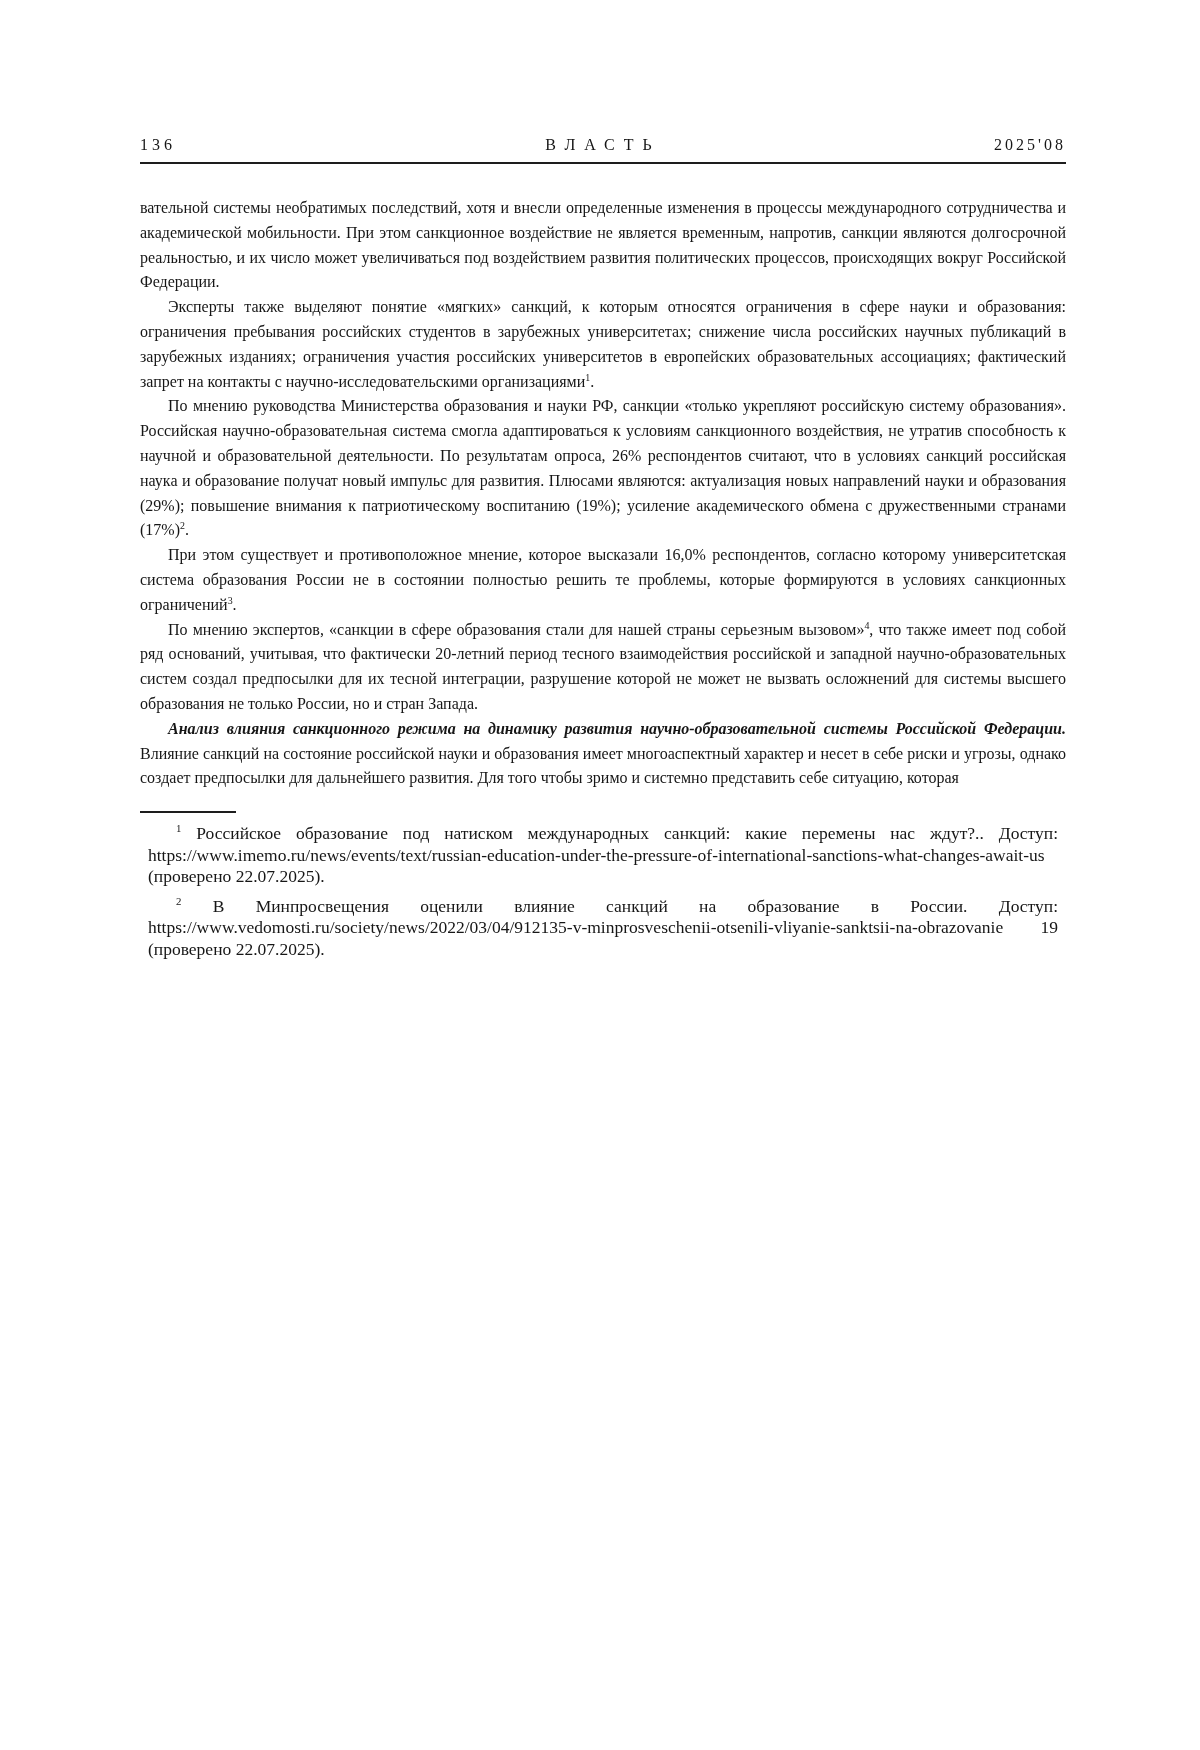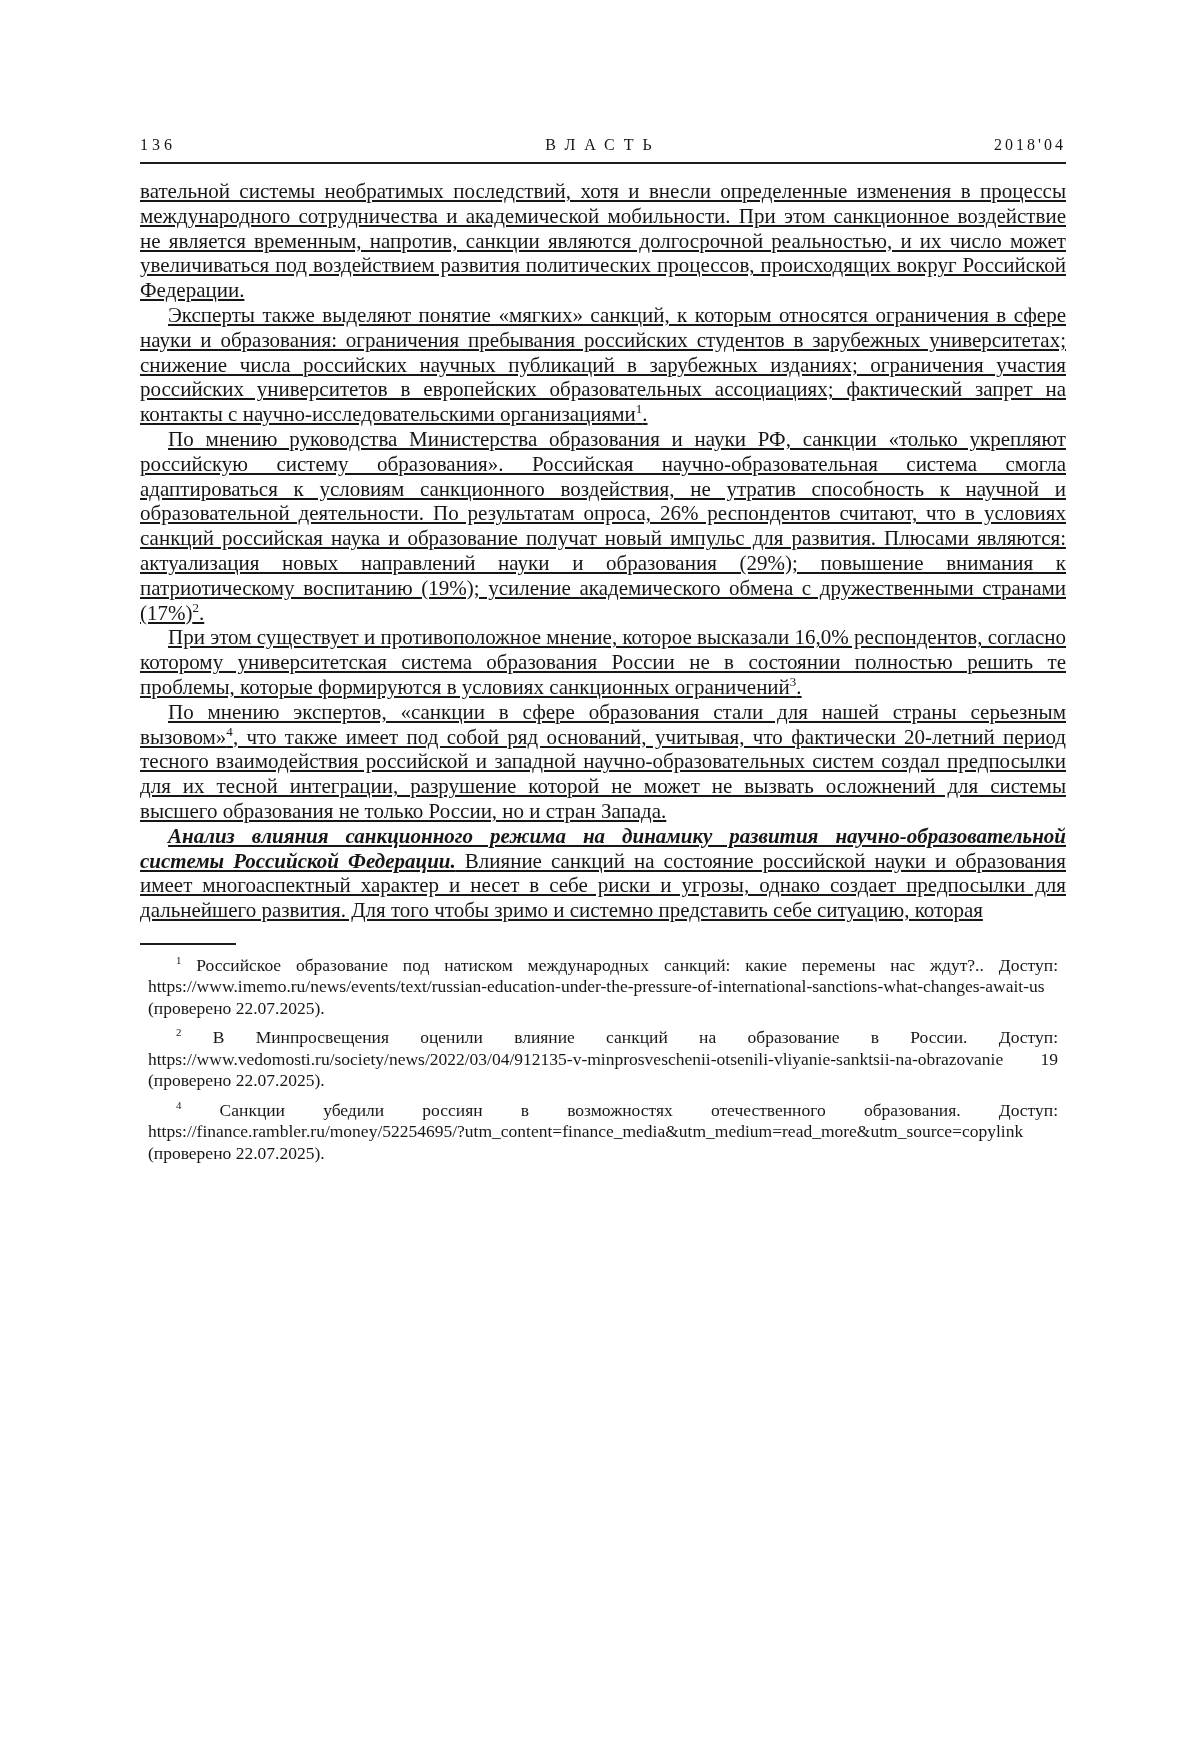--- a/index.html
+++ b/index.html
@@ -26,25 +26,24 @@
   }
   .page-num  { justify-self: start; letter-spacing: 4px; }
   .journal   { justify-self: center; letter-spacing: 9px; margin-top: 32px; }
   .issue     { justify-self: end; letter-spacing: 3px; }
   .header-rule {
     border: none;
     border-top: 2px solid #1d1d1d;
     margin: 8px 0 0 0;
   }
   .body-text {
-    margin-top: 15px;
-    font-size: 21px;
+    margin-top: 32px;
+    font-size: 16px;
     line-height: 24.8px;
     text-align: justify;
-    text-decoration: underline;
   }
   .para {
     margin: 0;
     text-indent: 0;
   }
   .para.indent { text-indent: 28px; }
   .bolditalic { font-weight: bold; font-style: italic; }
   sup.fnref, sup.fnnum {
     font-size: 62%;
     line-height: 0;
@@ -67,35 +66,34 @@
   }
 </style>
 </head>
 <body>
 
 <div class="page">
 
   <header class="page-header">
     <span class="page-num">136</span>
     <span class="journal">ВЛАСТЬ</span>
-    <span class="issue">2018'04</span>
+    <span class="issue">2025'08</span>
   </header>
 
   <hr class="header-rule">
 
   <main class="body-text" id="body-paragraphs">
       <p class="para"><span>вательной системы необратимых последствий, хотя и внесли определенные изменения в процессы международного сотрудничества и академической мобильности. При этом санкционное воздействие не является временным, напротив, санкции являются долгосрочной реальностью, и их число может увеличиваться под воздействием развития политических процессов, происходящих вокруг Российской Федерации.</span></p>
       <p class="para indent"><span>Эксперты также выделяют понятие «мягких» санкций, к которым относятся ограничения в сфере науки и образования: ограничения пребывания российских студентов в зарубежных университетах; снижение числа российских научных публикаций в зарубежных изданиях; ограничения участия российских университетов в европейских образовательных ассоциациях; фактический запрет на контакты с научно-исследовательскими организациями</span><sup class="fnref">1</sup><span>.</span></p>
       <p class="para indent"><span>По мнению руководства Министерства образования и науки РФ, санкции «только укрепляют российскую систему образования». Российская научно-образовательная система смогла адаптироваться к условиям санкционного воздействия, не утратив способность к научной и образовательной деятельности. По результатам опроса, 26% респондентов считают, что в условиях санкций российская наука и образование получат новый импульс для развития. Плюсами являются: актуализация новых направлений науки и образования (29%); повышение внимания к патриотическому воспитанию (19%); усиление академического обмена с дружественными странами (17%)</span><sup class="fnref">2</sup><span>.</span></p>
       <p class="para indent"><span>При этом существует и противоположное мнение, которое высказали 16,0% респондентов, согласно которому университетская система образования России не в состоянии полностью решить те проблемы, которые формируются в условиях санкционных ограничений</span><sup class="fnref">3</sup><span>.</span></p>
       <p class="para indent"><span>По мнению экспертов, «санкции в сфере образования стали для нашей страны серьезным вызовом»</span><sup class="fnref">4</sup><span>, что также имеет под собой ряд оснований, учитывая, что фактически 20-летний период тесного взаимодействия российской и западной научно-образовательных систем создал предпосылки для их тесной интеграции, разрушение которой не может не вызвать осложнений для системы высшего образования не только России, но и стран Запада.</span></p>
       <p class="para indent"><span class="bolditalic">Анализ влияния санкционного режима на динамику развития научно-образовательной системы Российской Федерации.</span><span> Влияние санкций на состояние российской науки и образования имеет многоаспектный характер и несет в себе риски и угрозы, однако создает предпосылки для дальнейшего развития. Для того чтобы зримо и системно представить себе ситуацию, которая</span></p>
     </main>
 
   <hr class="footnote-rule">
 
   <section class="footnotes" id="footnotes">
       <p class="footnote"><sup class="fnnum">1</sup><span> Российское образование под натиском международных санкций: какие перемены нас ждут?.. Доступ: https://www.imemo.ru/news/events/text/russian-education-under-the-pressure-of-international-sanctions-what-changes-await-us (проверено 22.07.2025).</span></p>
       <p class="footnote"><sup class="fnnum">2</sup><span> В Минпросвещения оценили влияние санкций на образование в России. Доступ: https://www.vedomosti.ru/society/news/2022/03/04/912135-v-minprosveschenii-otsenili-vliyanie-sanktsii-na-obrazovanie 19 (проверено 22.07.2025).</span></p>
-      <p class="footnote"><sup class="fnnum">4</sup><span> Санкции убедили россиян в возможностях отечественного образования. Доступ: https://finance.rambler.ru/money/52254695/?utm_content=finance_media&amp;utm_medium=read_more&amp;utm_source=copylink (проверено 22.07.2025).</span></p>
     </section>
 
 </div>
 
 </body></html>

